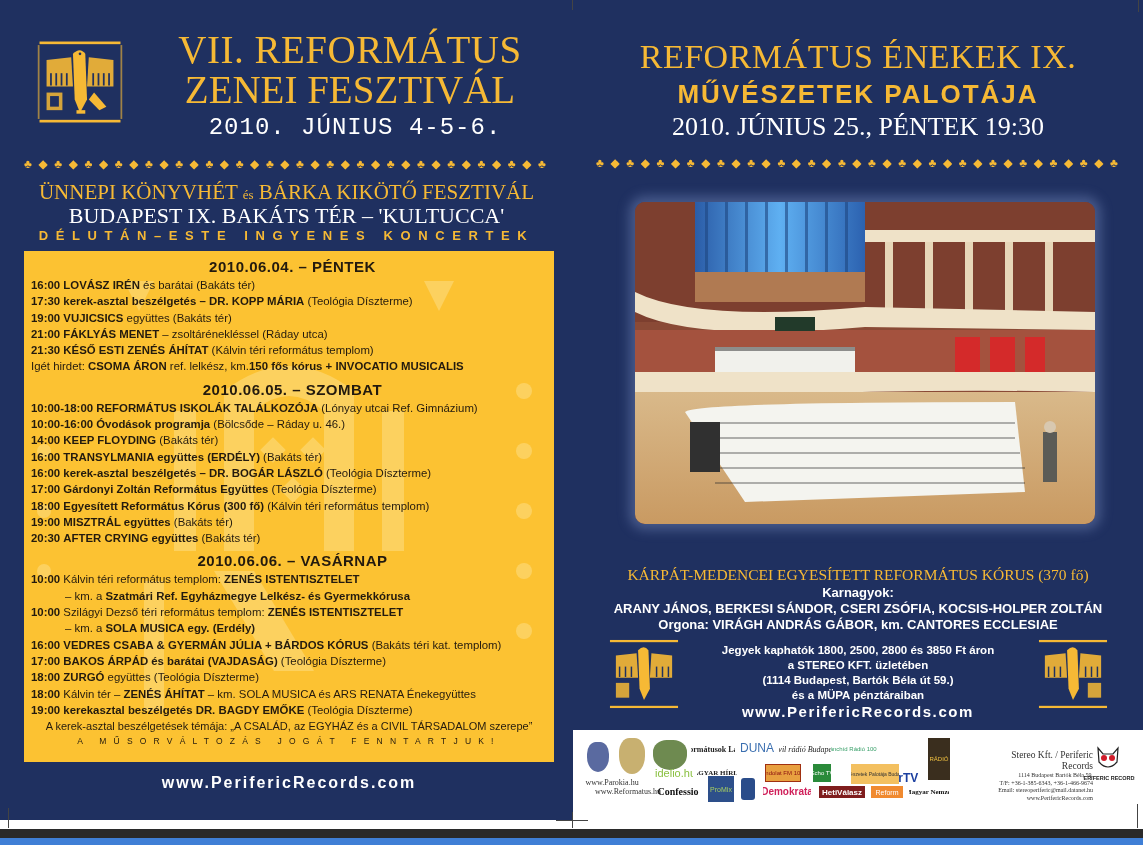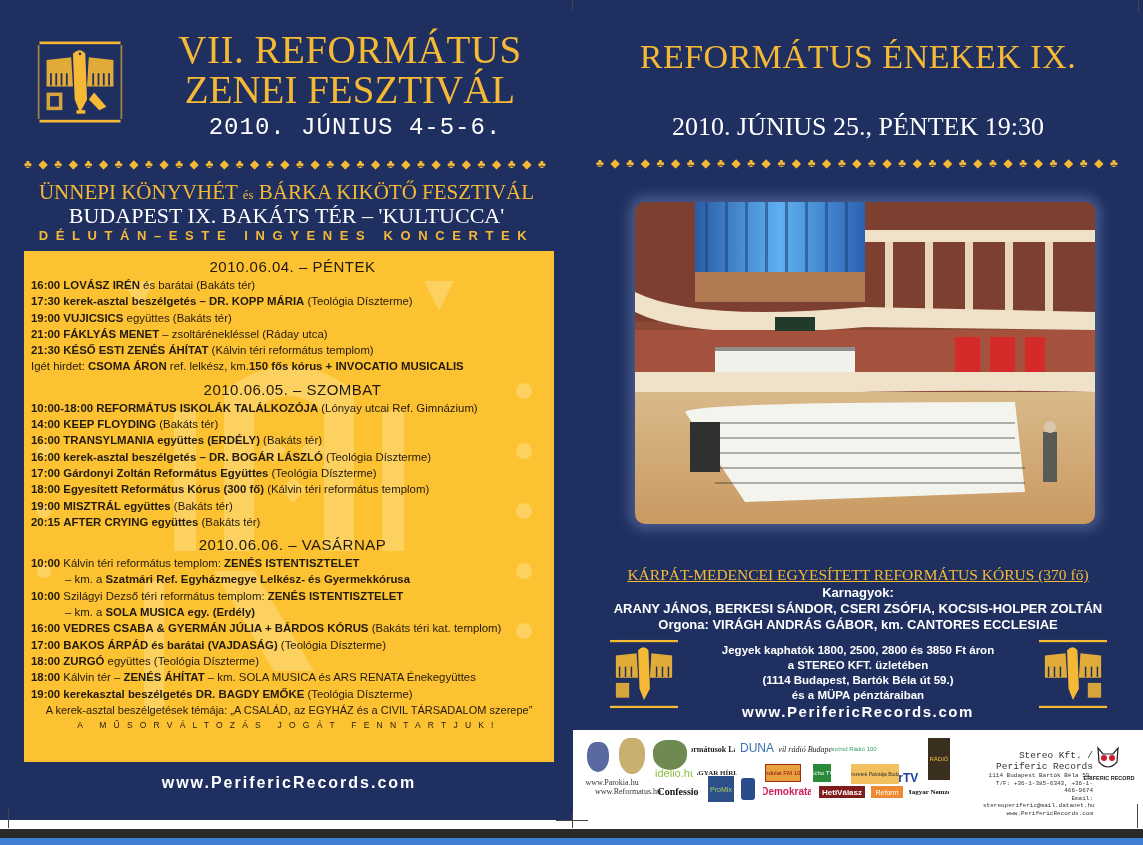--- a/index.html
+++ b/index.html
@@ -32,59 +32,59 @@
   #l-sub1 { left: 20px; top: 180px; width: 533px; font-size: 21px; line-height: 24px; }
   #l-sub1 .small { font-size: 13px; }
   #l-sub2 { left: 20px; top: 204px; width: 533px; font-size: 22px; line-height: 24px; }
   #l-sub3 { left: 20px; top: 228px; width: 533px; font-size: 13px; line-height: 16px; letter-spacing: 7.6px; font-weight: bold; }
 
   
   #schedule { position: absolute; left: 24px; top: 251px; width: 530px; height: 511px; background: #fcc232; overflow: hidden; }
   .bg-pattern { position: absolute; inset: 0; }
   .bg-pattern svg { width: 100%; height: 100%; display: block; }
   .schedule-content { position: absolute; left: 0; top: 0; width: 100%; padding: 5px 0 0 7px; color: #231a0e; }
-  .day-title { text-align: center; font-size: 15px; font-weight: normal; line-height: 18px; margin: 2px 5px 1px; letter-spacing: 0.5px; }
+  .day-title { text-align: center; font-size: 15px; font-weight: bold; line-height: 18px; margin: 2px 5px 1px; letter-spacing: 0.5px; }
   .ev { font-size: 11.4px; line-height: 16.3px; white-space: nowrap; }
   .ev b { font-weight: bold; }
   .ev .indent { display: inline-block; width: 34px; }
   .note { font-size: 11px; line-height: 16px; text-align: center; white-space: nowrap; padding-right: 7px; }
   .disclaimer { font-size: 8.5px; line-height: 14px; letter-spacing: 7.2px; text-align: center; padding-right: 7px; }
 
   #l-url { position: absolute; left: 24px; top: 774px; width: 530px; text-align: center; font-size: 16px; font-weight: bold; letter-spacing: 2px; color: #fff; }
 
   
   #r-title1 { left: 0; top: 38px; width: 570px; font-size: 34px; line-height: 38px; letter-spacing: 0.5px; }
   #r-title2 { left: 0; top: 79px; width: 570px; font-size: 26px; line-height: 30px; font-weight: bold; letter-spacing: 2px; }
   #r-title3 { left: 0; top: 112px; width: 570px; font-size: 26px; line-height: 30px; }
 
   
   #photo { position: absolute; left: 62px; top: 202px; width: 460px; height: 322px; border-radius: 10px; overflow: hidden; box-shadow: 0 0 12px 6px rgba(120,140,190,0.45); }
   #photo svg { width: 100%; height: 100%; display: block; }
 
-  #r-choir { left: 0; top: 566px; width: 570px; font-size: 15.5px; line-height: 18px; text-decoration: underline; }
+  #r-choir { left: 0; top: 566px; width: 570px; font-size: 15.5px; line-height: 18px; }
   .r-info { position: absolute; left: 0; width: 570px; text-align: center; color: #fff; font-weight: bold; white-space: nowrap; }
   #r-karnagyok { top: 585px; font-size: 13px; line-height: 16px; }
   #r-names { top: 601px; font-size: 13px; line-height: 16px; }
   #r-organ { top: 617px; font-size: 13px; line-height: 16px; }
 
   #emblem-r1 { left: 33px; top: 637px; width: 76px; height: 74px; }
   #emblem-r2 { left: 462px; top: 637px; width: 76px; height: 74px; }
 
   .ticket { position: absolute; left: 110px; width: 350px; text-align: center; color: #fff; font-weight: bold; font-size: 11.5px; line-height: 15px; white-space: nowrap; }
   #t1 { top: 643px; }
   #t2 { top: 658px; }
   #t3 { top: 673px; }
   #t4 { top: 688px; }
   #r-url { position: absolute; left: 110px; top: 703px; width: 350px; text-align: center; font-size: 15px; font-weight: bold; letter-spacing: 1.6px; color: #fff; }
 
   
   #sponsors { position: absolute; left: 573px; top: 730px; width: 570px; height: 90px; background: #fff; }
   .logo { position: absolute; display: flex; align-items: center; justify-content: center; font-size: 8px; white-space: nowrap; overflow: hidden; }
   .crest { border-radius: 40% 40% 50% 50%; }
-  .contact { position: absolute; left: 410px; top: 20px; width: 110px; text-align: right; font-family: Liberation Mono, monospace; color: #333; }
+  .contact { position: absolute; left: 410px; top: 20px; width: 110px; text-align: right; font-family: Liberation Serif, serif; color: #333; }
   .contact .c1 { font-size: 9.5px; line-height: 11px; }
   .contact .c2 { font-size: 6px; line-height: 7.5px; }
 
   
   .crop { position: absolute; background: #444; }
 
   
   #bottom-dark { position: absolute; left: 0; top: 829px; width: 1143px; height: 9px; background: #2a2a2a; }
   #bottom-blue { position: absolute; left: 0; top: 838px; width: 1143px; height: 7px; background: #3f7fd6; }
 </style>
@@ -197,27 +197,28 @@
       <div class="day-title">2010.06.04. – PÉNTEK</div>
       <div class="ev"><b>16:00</b> <b>LOVÁSZ IRÉN</b><span> és barátai</span><span> (Bakáts tér)</span></div>
       <div class="ev"><b>17:30</b> <b>kerek-asztal beszélgetés – DR. KOPP MÁRIA</b><span></span><span> (Teológia Díszterme)</span></div>
       <div class="ev"><b>19:00</b> <b>VUJICSICS</b><span> együttes</span><span> (Bakáts tér)</span></div>
       <div class="ev"><b>21:00</b> <b>FÁKLYÁS MENET</b><span> – zsoltárénekléssel</span><span> (Ráday utca)</span></div>
       <div class="ev"><b>21:30</b> <b>KÉSŐ ESTI ZENÉS ÁHÍTAT</b><span></span><span> (Kálvin téri református templom)</span></div>
       <div class="ev"><span>Igét hirdet: </span><b>CSOMA ÁRON</b><span> ref. lelkész, km.</span><b>150 fős kórus + INVOCATIO MUSICALIS</b></div>
 
       <div class="day-title" style="margin-top:6px">2010.06.05. – SZOMBAT</div>
       <div class="ev"><b>10:00-18:00</b> <b>REFORMÁTUS ISKOLÁK TALÁLKOZÓJA</b><span> (Lónyay utcai Ref. Gimnázium)</span></div>
+      <div class="ev"><b>10:00-16:00</b> <b>Óvodások programja</b><span> (Bölcsőde – Ráday u. 46.)</span></div>
       <div class="ev"><b>14:00</b> <b>KEEP FLOYDING</b><span> (Bakáts tér)</span></div>
       <div class="ev"><b>16:00</b> <b>TRANSYLMANIA együttes (ERDÉLY)</b><span> (Bakáts tér)</span></div>
       <div class="ev"><b>16:00</b> <b>kerek-asztal beszélgetés – DR. BOGÁR LÁSZLÓ</b><span> (Teológia Díszterme)</span></div>
       <div class="ev"><b>17:00</b> <b>Gárdonyi Zoltán Református Együttes</b><span> (Teológia Díszterme)</span></div>
       <div class="ev"><b>18:00</b> <b>Egyesített Református Kórus (300 fő)</b><span> (Kálvin téri református templom)</span></div>
       <div class="ev"><b>19:00</b> <b>MISZTRÁL együttes</b><span> (Bakáts tér)</span></div>
-      <div class="ev"><b>20:15</b> <b>AFTER CRYING együttes</b><span> (Bakáts tér)</span></div>
+      <div class="ev"><b>20:30</b> <b>AFTER CRYING együttes</b><span> (Bakáts tér)</span></div>
 
       <div class="day-title" style="margin-top:6px">2010.06.06. – VASÁRNAP</div>
       <div class="ev"><b>10:00</b><span> Kálvin téri református templom: </span><b>ZENÉS ISTENTISZTELET</b></div>
       <div class="ev"><span class="indent"></span><span>– km. a </span><b>Szatmári Ref. Egyházmegye Lelkész- és Gyermekkórusa</b></div>
       <div class="ev"><b>10:00</b><span> Szilágyi Dezső téri református templom: </span><b>ZENÉS ISTENTISZTELET</b></div>
       <div class="ev"><span class="indent"></span><span>– km. a </span><b>SOLA MUSICA egy. (Erdély)</b></div>
       <div class="ev"><b>16:00</b><span> </span><b>VEDRES CSABA &amp; GYERMÁN JÚLIA + BÁRDOS KÓRUS</b><span> (Bakáts téri kat. templom)</span></div>
       <div class="ev"><b>17:00</b><span> </span><b>BAKOS ÁRPÁD</b><b> és barátai (VAJDASÁG)</b><span> (Teológia Díszterme)</span></div>
       <div class="ev"><b>18:00</b><span> </span><b>ZURGÓ</b><span> együttes</span><span> (Teológia Díszterme)</span></div>
       <div class="ev"><b>18:00</b><span> Kálvin tér – </span><b>ZENÉS ÁHÍTAT</b><span> – km. SOLA MUSICA és ARS RENATA Énekegyüttes</span></div>
@@ -226,20 +227,21 @@
       <div class="note">A kerek-asztal beszélgetések témája: „A CSALÁD, az EGYHÁZ és a CIVIL TÁRSADALOM szerepe”</div>
       <div class="disclaimer">A MŰSORVÁLTOZÁS JOGÁT FENNTARTJUK!</div>
     </div>
   </div>
 
   <div id="l-url">www.PerifericRecords.com</div>
 </div>
 
 <div id="right-panel" class="panel">
   <div id="r-title1" class="h-line serif gold">REFORMÁTUS ÉNEKEK IX.</div>
+  <div id="r-title2" class="h-line gold">MŰVÉSZETEK PALOTÁJA</div>
   <div id="r-title3" class="h-line serif white">2010. JÚNIUS 25., PÉNTEK 19:30</div>
 
   <div id="r-orn" class="ornament-row">
     <span>♣</span>
       <span>◆</span>
       <span>♣</span>
       <span>◆</span>
       <span>♣</span>
       <span>◆</span>
       <span>♣</span>

